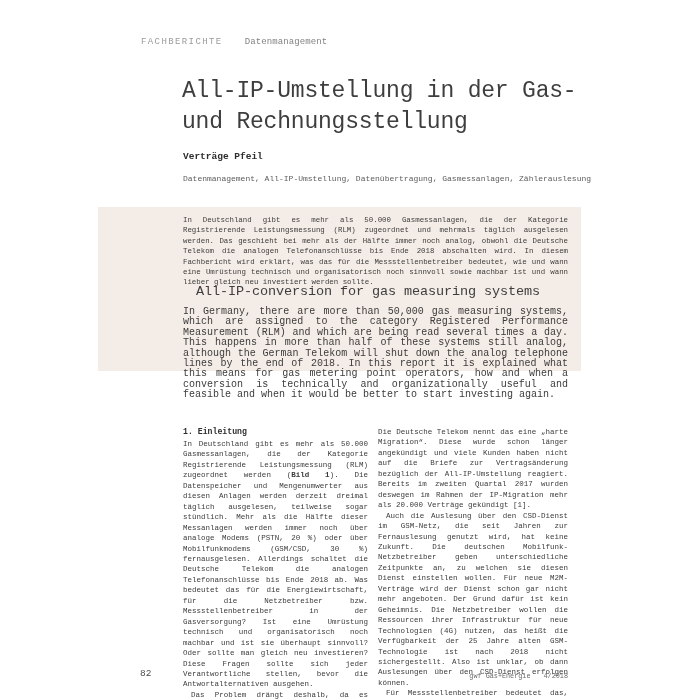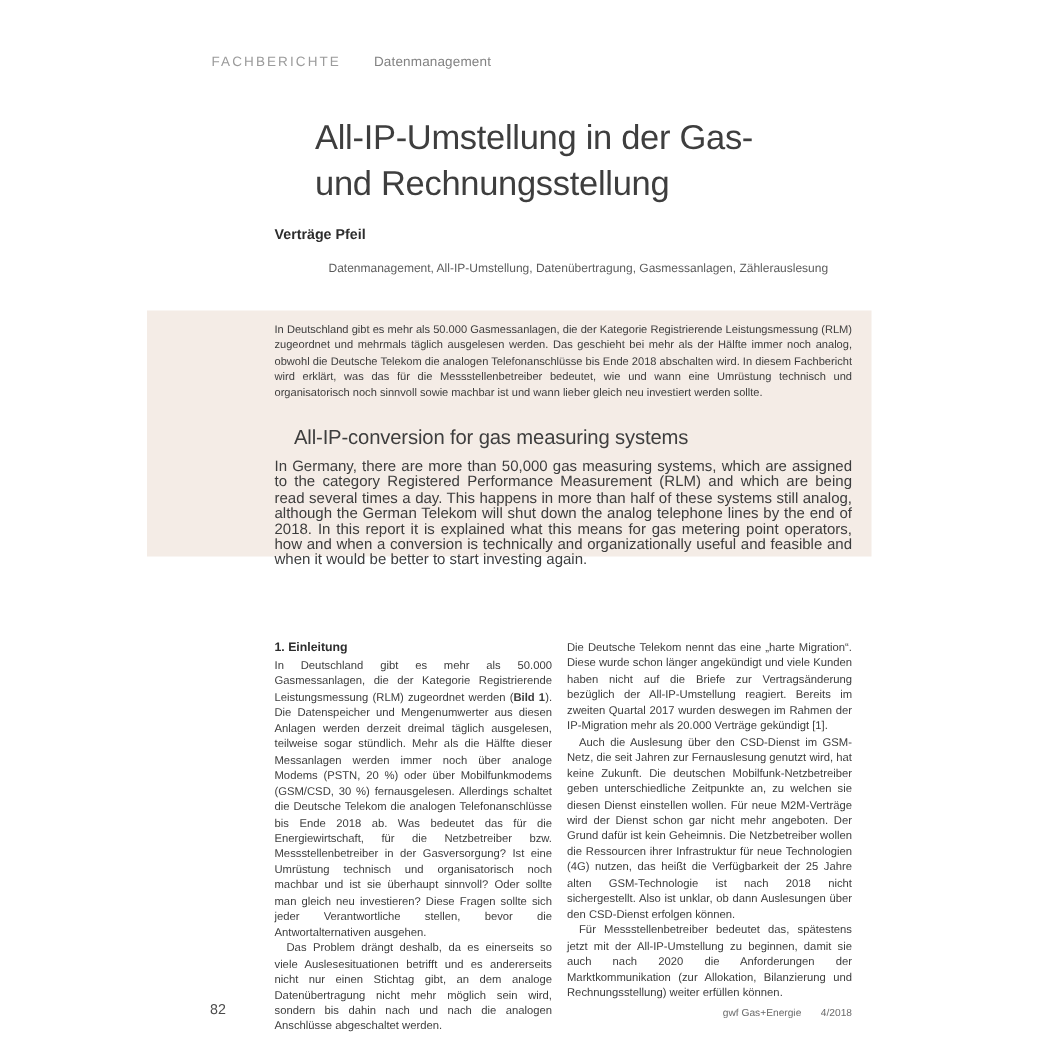--- a/index.html
+++ b/index.html
@@ -1,30 +1,30 @@
 <!DOCTYPE html>
 <html lang="de"><head>
 <meta charset="utf-8">
 <style>
   * { margin:0; padding:0; box-sizing:border-box; }
   html,body { background:#ffffff; }
   .page {
     position:relative; width:692px; height:700px; background:#ffffff;
-    font-family:Liberation Sans, sans-serif; color:#3c3c3c; overflow:hidden;
+    font-family:Liberation Mono, monospace; color:#3c3c3c; overflow:hidden;
   }
   .kicker { position:absolute; left:141px; top:31px; white-space:nowrap; }
   .kicker-section { font-size:9px; letter-spacing:1.4px; color:#9b9b9b; font-weight:400; }
   .kicker-topic { font-size:9px; color:#828282; margin-left:22px; letter-spacing:0.1px; }
 
   .title { position:absolute; left:182px; top:76px; font-weight:300; color:#3e3e3e;
            font-size:23px; line-height:31px; letter-spacing:-0.2px; }
-  .title span { display:block;margin-left:28px; }
+  .title span { display:block; }
 
   .author { position:absolute; left:183px; top:151px; font-size:9.5px; font-weight:700; color:#2d2d2d; }
-  .keywords { position:absolute; left:183px; top:174px; font-size:8px; color:#5c5c5c; letter-spacing:0;margin-left:36px; }
+  .keywords { position:absolute; left:183px; top:174px; font-size:8px; color:#5c5c5c; letter-spacing:0; }
 
   .abstract-box { position:absolute; left:98px; top:207px; width:483px; height:164px; background:#f4ece6; }
   .abstract-de { position:absolute; left:183px; top:215px; width:385px;
                  font-size:7.4px; line-height:10.4px; text-align:justify; color:#3c3c3c; }
   .en-title { position:absolute; left:196px; top:284px; font-size:13.5px; font-weight:400; color:#3e3e3e; letter-spacing:-0.1px; }
   .abstract-en { position:absolute; left:183px; top:307px; width:385px;
                  font-size:10px; line-height:10.4px; text-align:justify; color:#3c3c3c; }
 
   .col { position:absolute; top:427px; }
   .col-left  { left:183px; width:185px; }

